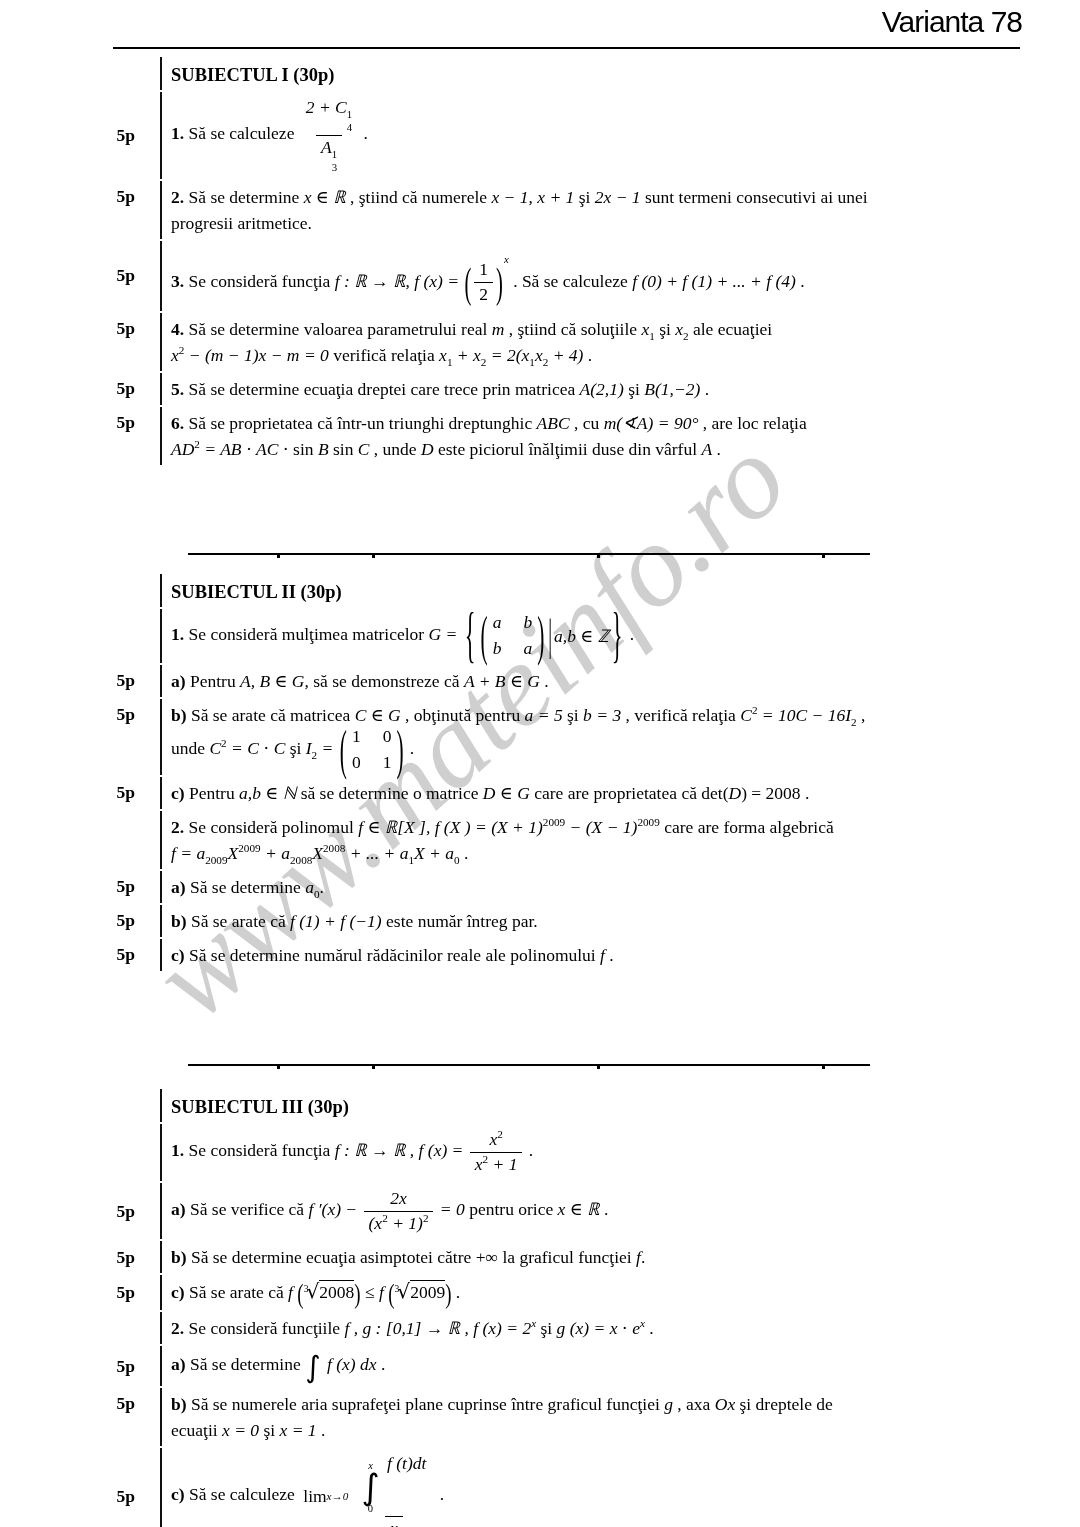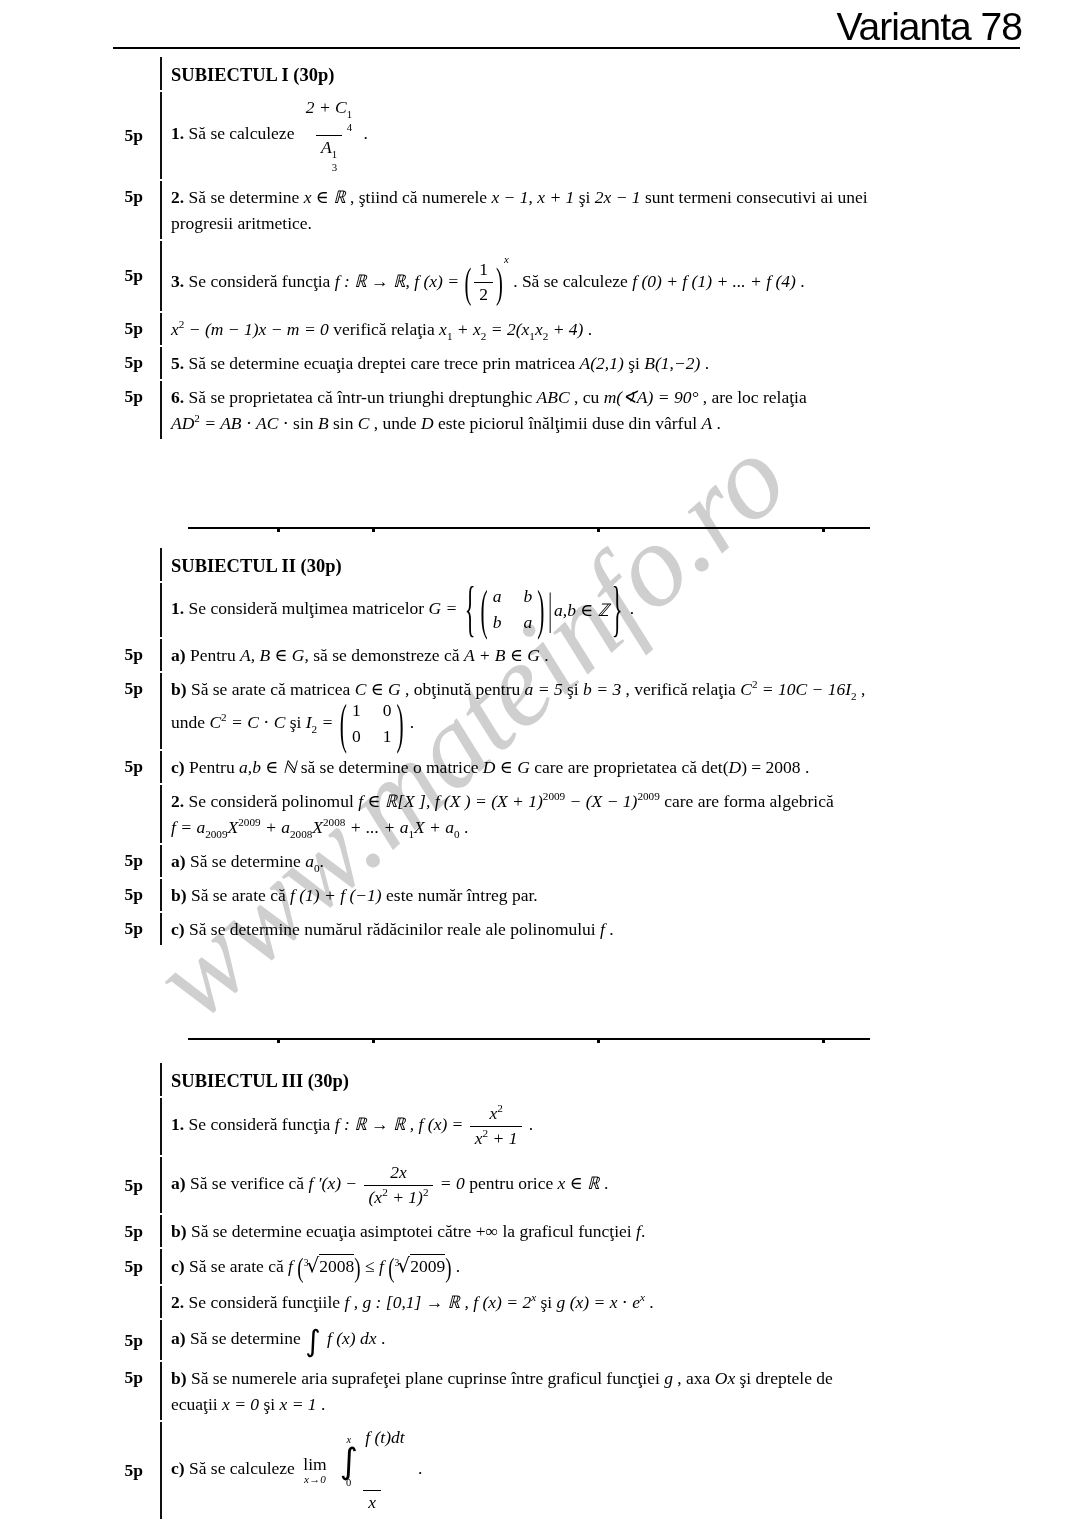--- a/index.html
+++ b/index.html
@@ -11,39 +11,39 @@
   }
   .m  { font-style:italic; }
   .rm { font-style:normal; }
   .b  { font-weight:bold; }
   sup { font-size:64%; vertical-align:super; line-height:1; font-style:normal; }
   sub { font-size:64%; vertical-align:sub;   line-height:1; font-style:normal; }
 
   .variant-title {
     position:absolute; top:5px; right:58px; z-index:2;
     font-family:"Liberation Sans","DejaVu Sans",sans-serif;
-    font-size:39px; font-weight:400; letter-spacing:-1px;
+    font-size:30px; font-weight:400; letter-spacing:-1px;
   }
   .topline {
     position:absolute; top:47px; left:113px; width:907px; z-index:2;
     border-top:2px solid #000; height:0;
   }
   .watermark {
     position:absolute; left:70px; top:660px; z-index:0;
     font-size:118px; font-style:italic; white-space:nowrap;
     color:#c7c7c7; opacity:.85;
     transform:rotate(-42deg); transform-origin:center;
     font-family:"Liberation Serif","DejaVu Serif",serif;
   }
   .content { position:absolute; left:113px; top:50px; width:912px; z-index:1; }
 
   .row { display:flex; margin-bottom:2px; }
   .pts {
     flex:0 0 47px; box-sizing:border-box; display:flex;
-    align-items:center; justify-content:flex-end; padding-right:17px;
+    align-items:center; justify-content:flex-end; padding-right:25px;
     font-weight:bold;
   }
   .row.top .pts { align-items:flex-start; padding-top:5px; }
   .body { flex:1; border-left:2px solid #111; padding:3px 0 3px 9px; line-height:26px; }
   .title .body { font-weight:bold; font-size:18.5px; padding-top:5px; padding-bottom:2px;margin-top:7px; }
   .tall .body { padding-top:5px; padding-bottom:5px; }
   .ind { }
 
   .frac { display:inline-flex; flex-direction:column; align-items:center;
           vertical-align:middle; margin:0 2px; line-height:1.25; }
@@ -61,21 +61,21 @@
 
   .hix { font-size:62%; vertical-align:2.2em; font-style:italic; }
 
   .matwrap { display:inline-flex; align-items:center; vertical-align:middle; }
   .matgrid { display:inline-grid; grid-template-columns:auto auto;
              column-gap:22px; row-gap:9px; padding:0 3px; text-align:center; line-height:1; }
   .setwrap { display:inline-flex; align-items:center; vertical-align:middle; }
 
   .intg { display:inline-block; font-size:170%; vertical-align:middle; font-style:normal; line-height:1; margin-right:2px;
           font-family:"DejaVu Sans","Liberation Serif",serif; }
-  .lim  { display:inline-flex; flex-direction:column; align-items:center;
+  .lim  { display:inline-flex; flex-direction:row; align-items:center;
           vertical-align:middle; line-height:1.05; margin:16px 4px; }
   .lim .lsub { font-size:64%; }
   .intcol { display:inline-flex; flex-direction:column; align-items:center; line-height:1; margin-right:3px; }
   .intcol .ilim { font-size:60%; line-height:1.1; }
   .intcol .ig { font-size:200%; line-height:.9; font-style:normal;
                 font-family:"DejaVu Sans","Liberation Serif",serif; }
   .bigf { margin:0 4px; }
   .nflex { display:inline-flex; align-items:center; }
 
   .radix { font-style:normal; }
@@ -140,20 +140,21 @@
           <span class="den">2</span>
         </span><span class="bp">)</span><span class="hix">x</span><span class="rm"> . Să se calculeze </span><span class="m">f (0) + f (1) + ... + f (4)</span><span class="rm"> .</span>
     </div>
   </div>
 
   <div class="row top">
     <div class="pts">
         <span>5p</span>
       </div>
     <div class="body">
+      <div><span class="b">4.</span><span class="rm"> Să se determine valoarea parametrului real </span><span class="m">m</span><span class="rm"> , ştiind că soluţiile </span><span class="m">x</span><sub>1</sub><span class="rm"> şi </span><span class="m">x</span><sub>2</sub><span class="rm"> ale ecuaţiei</span></div>
       <div><span class="m">x</span><sup>2</sup><span class="m"> − (m − 1)x − m = 0</span><span class="rm"> verifică relaţia </span><span class="m">x</span><sub>1</sub><span class="m"> + x</span><sub>2</sub><span class="m"> = 2(x</span><sub>1</sub><span class="m">x</span><sub>2</sub><span class="m"> + 4)</span><span class="rm"> .</span></div>
     </div>
   </div>
 
   <div class="row">
     <div class="pts">
         <span>5p</span>
       </div>
     <div class="body">
       <span class="b">5.</span><span class="rm"> Să se determine ecuaţia dreptei care trece prin matricea </span><span class="m">A(2,1)</span><span class="rm"> şi </span><span class="m">B(1,−2)</span><span class="rm"> .</span>

